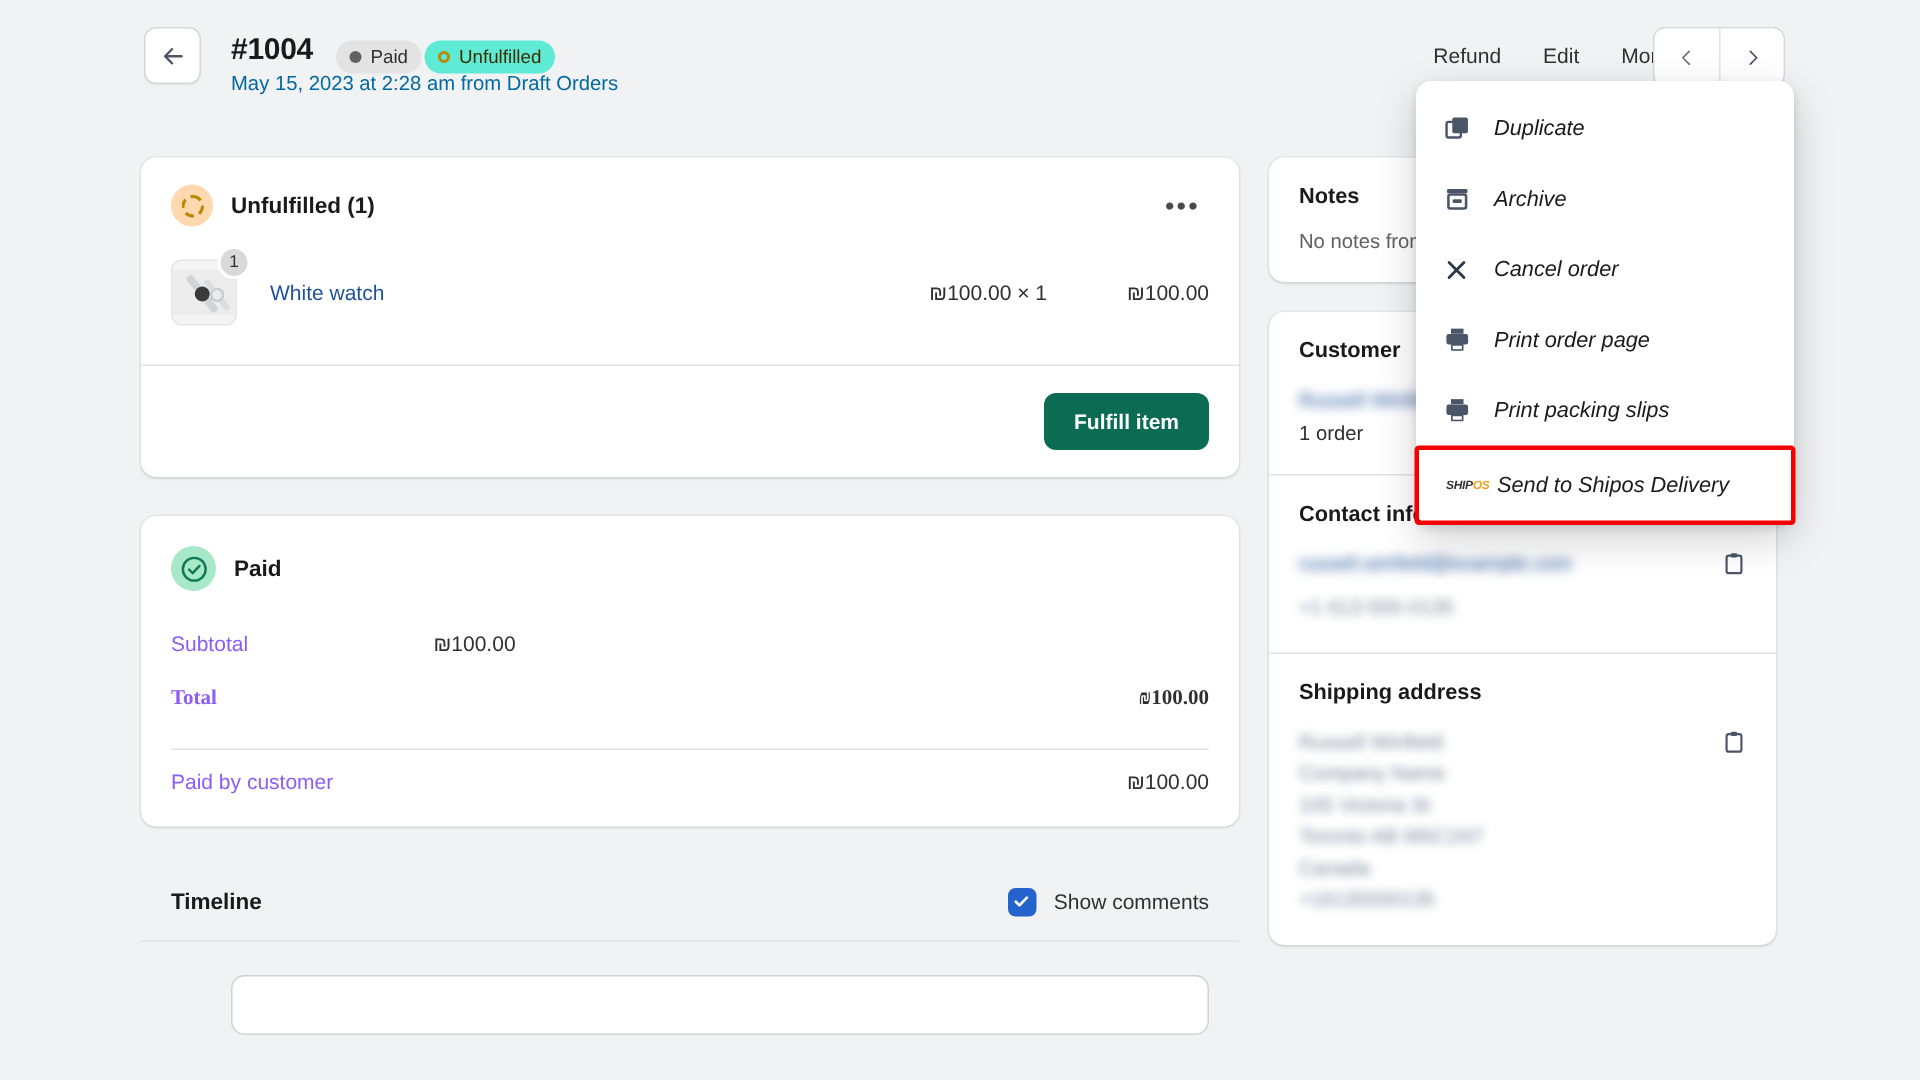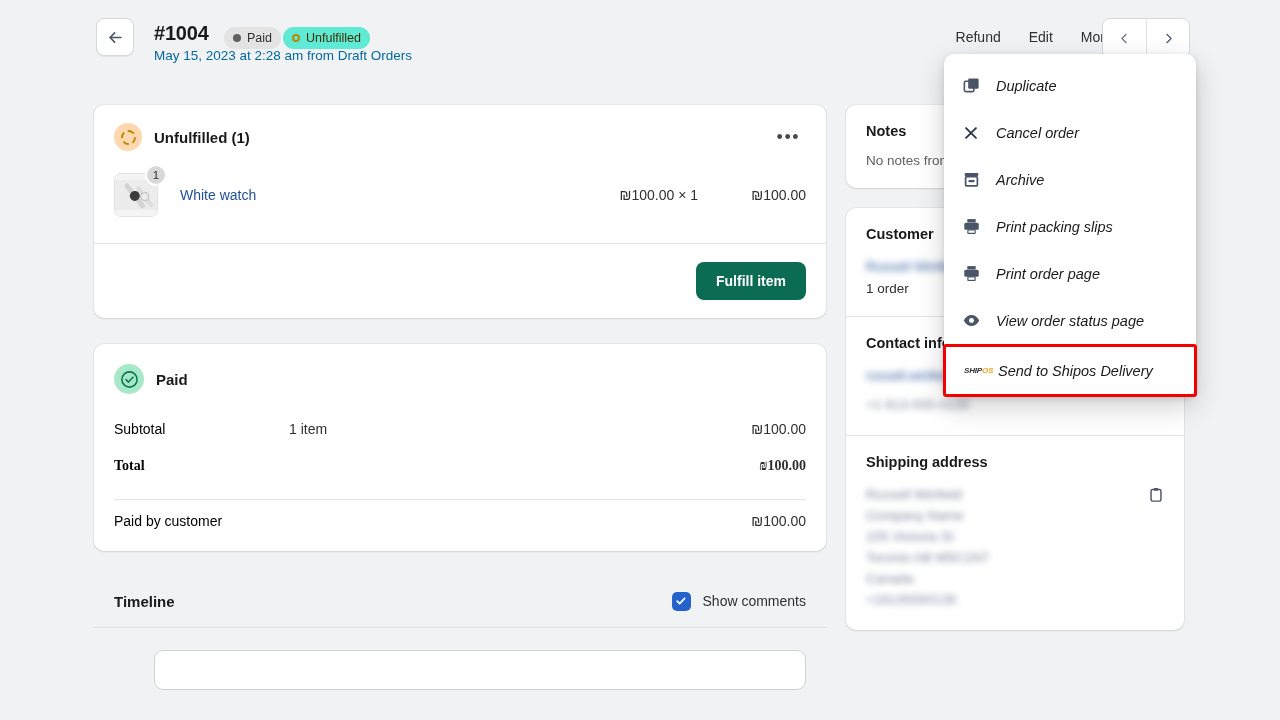--- a/index.html
+++ b/index.html
@@ -81,21 +81,21 @@
   .btn-primary { background: #0b6b53; color: #fff; border: none; border-radius: 8px;
                  padding: 11px 20px; font-size: 14px; font-weight: 700; cursor: pointer;
                  font-family: "Liberation Sans", sans-serif; }
 
   
   .paid-head { display: flex; align-items: center; padding: 20px 20px 0 20px; }
   .paid-icon { width: 30px; height: 30px; border-radius: 50%; background: #a7e8c8;
                display: flex; align-items: center; justify-content: center; margin-right: 12px; }
   .paid-title { font-size: 15px; font-weight: 700; color: #1a1a1a; }
   .sum-row { display: flex; align-items: center; padding: 5px 20px; font-size: 14px; }
-  .sum-label { width: 175px; color: #000000; }
+  .sum-label { width: 175px; color: #8b5cf6; }
   .sum-mid { flex: 1; color: #303030; }
   .sum-val { text-align: right; color: #303030; white-space: nowrap; }
   .bold { font-weight: 700; }
 
   
   .tl-head { display: flex; align-items: center; padding: 0 20px; height: 52px; }
   .tl-title { font-size: 15px; font-weight: 700; color: #1a1a1a; }
   .tl-right { margin-left: auto; display: flex; align-items: center; gap: 12px; }
   .chk { width: 19px; height: 19px; border-radius: 5px; background: #2563cc;
          display: flex; align-items: center; justify-content: center; cursor: pointer; }
@@ -229,21 +229,20 @@
             <path d="M6.4 10.2 L8.9 12.7 L13.7 7.6" fill="none" stroke="#0f7a52" stroke-width="1.7" stroke-linecap="round" stroke-linejoin="round"></path>
           </svg>
         </span>
         <span class="paid-title">Paid</span>
       </div>
 
       <div style="height:22px"></div>
 
       <div class="sum-row">
         <span class="sum-label">Subtotal</span>
-        <span class="sum-mid">1 item</span>
         <span class="sum-val">₪100.00</span>
       </div>
 
       <div class="sum-row" style="margin-top:11px;font-family:Liberation Serif, serif;">
         <span class="sum-label bold">Total</span>
         <span class="sum-mid"></span>
         <span class="sum-val bold">₪100.00</span>
       </div>
 
       <div class="card-divider" style="margin:20px 20px 0 20px;"></div>
@@ -327,71 +326,62 @@
         <svg width="19" height="19" viewBox="0 0 20 20">
           <rect x="2.5" y="5.5" width="10" height="11" rx="1.4" fill="none" stroke="#4a5568" stroke-width="1.7"></rect>
           <rect x="6.5" y="2.5" width="11" height="11" rx="1.4" fill="#4a5568"></rect>
         </svg>
       </span>
       <span class="menu-lb">Duplicate</span>
     </div>
 
     <div class="menu-item">
       <span class="menu-ic">
-        <svg width="18" height="18" viewBox="0 0 20 20">
-          <path d="M4.5 4.5 L15.5 15.5 M15.5 4.5 L4.5 15.5" stroke="#2d3748" stroke-width="2.1" stroke-linecap="round"></path>
-        </svg>
-      </span>
-      <span class="menu-lb">Cancel order</span>
-    </div>
-
-    <div class="menu-item">
-      <span class="menu-ic">
         <svg width="19" height="19" viewBox="0 0 20 20">
           <rect x="2.8" y="3.2" width="14.4" height="3" rx="1" fill="#4a5568"></rect>
           <rect x="3.8" y="7" width="12.4" height="9.8" rx="1.4" fill="none" stroke="#4a5568" stroke-width="1.8"></rect>
           <rect x="6.8" y="10.4" width="6.4" height="2.6" rx=".8" fill="#4a5568"></rect>
         </svg>
       </span>
       <span class="menu-lb">Archive</span>
+    </div>
+
+    <div class="menu-item">
+      <span class="menu-ic">
+        <svg width="18" height="18" viewBox="0 0 20 20">
+          <path d="M4.5 4.5 L15.5 15.5 M15.5 4.5 L4.5 15.5" stroke="#2d3748" stroke-width="2.1" stroke-linecap="round"></path>
+        </svg>
+      </span>
+      <span class="menu-lb">Cancel order</span>
     </div>
 
     <div class="menu-item">
       <span class="menu-ic">
         <svg width="19" height="19" viewBox="0 0 20 20">
           <rect x="5.6" y="2.2" width="8.8" height="3.6" fill="#4a5568"></rect>
           <rect x="2.4" y="6" width="15.2" height="7.4" rx="1.6" fill="#4a5568"></rect>
           <rect x="5.6" y="13" width="8.8" height="4.8" rx=".8" fill="#4a5568"></rect>
           <rect x="6.8" y="14.2" width="6.4" height="2.4" fill="#fff"></rect>
         </svg>
       </span>
-      <span class="menu-lb">Print packing slips</span>
+      <span class="menu-lb">Print order page</span>
     </div>
 
     <div class="menu-item">
       <span class="menu-ic">
         <svg width="19" height="19" viewBox="0 0 20 20">
           <rect x="5.6" y="2.2" width="8.8" height="3.6" fill="#4a5568"></rect>
           <rect x="2.4" y="6" width="15.2" height="7.4" rx="1.6" fill="#4a5568"></rect>
           <rect x="5.6" y="13" width="8.8" height="4.8" rx=".8" fill="#4a5568"></rect>
           <rect x="6.8" y="14.2" width="6.4" height="2.4" fill="#fff"></rect>
         </svg>
       </span>
-      <span class="menu-lb">Print order page</span>
-    </div>
-
-    <div class="menu-item">
-      <span class="menu-ic">
-        <svg width="19" height="19" viewBox="0 0 20 20">
-          <path d="M1.8 10 C4 5.8 7 4.2 10 4.2 C13 4.2 16 5.8 18.2 10 C16 14.2 13 15.8 10 15.8 C7 15.8 4 14.2 1.8 10 Z" fill="#4a5568"></path>
-          <circle cx="10" cy="10" r="2.6" fill="#fff"></circle>
-        </svg>
-      </span>
-      <span class="menu-lb">View order status page</span>
-    </div>
+      <span class="menu-lb">Print packing slips</span>
+    </div>
+
 
     <div class="menu-item highlight">
       <span class="menu-ic">
         <span class="shipos">
           <span class="s1">SHIP</span><span class="s2">OS</span>
         </span>
       </span>
       <span class="menu-lb">Send to Shipos Delivery</span>
     </div>
   </div>

